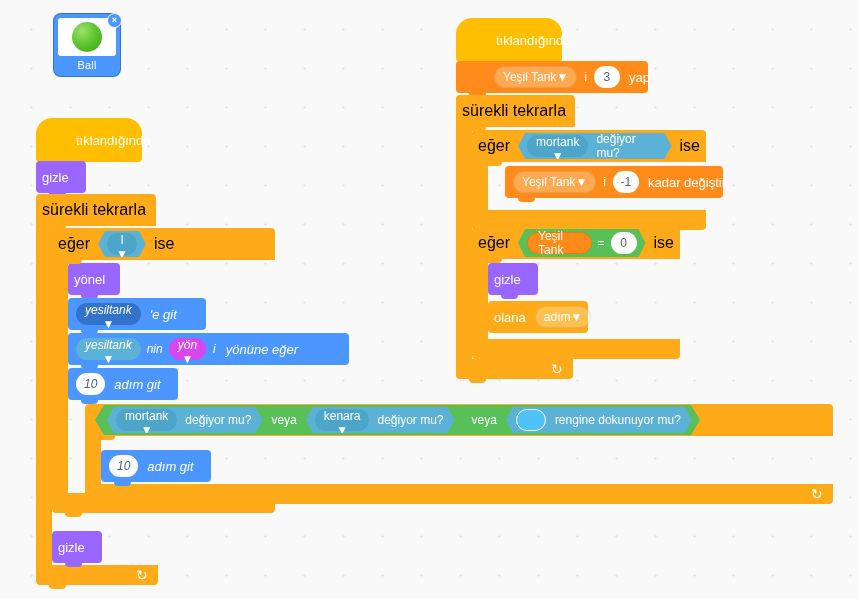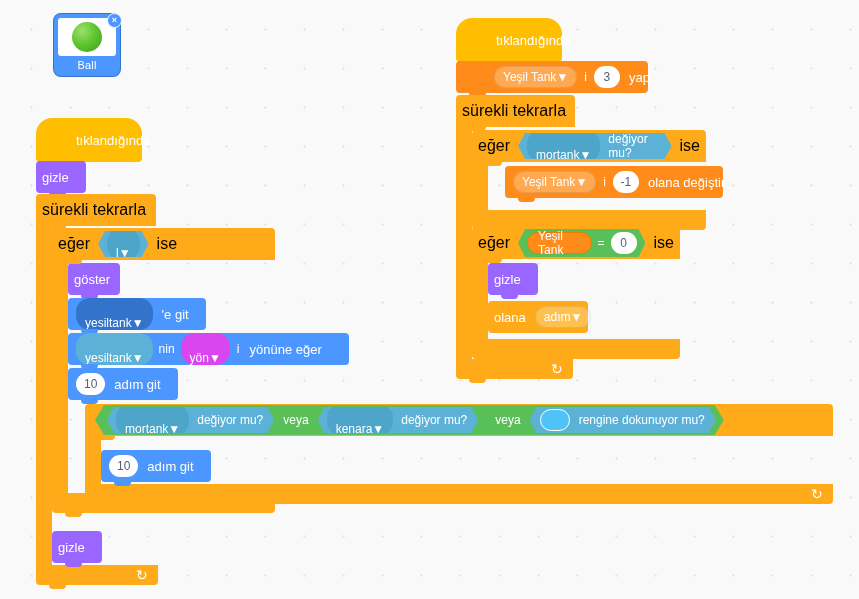--- a/index.html
+++ b/index.html
@@ -47,21 +47,21 @@
   .script { position:absolute; }
 
   .blk { position:absolute; display:flex; align-items:center; color:#fff;
          font-size:13px; white-space:nowrap; }
   .lbl { padding:0 6px; }
 
   
   .c-events  { background:#ffbf00; }
   .c-control { background:#ffab19; }
   .c-looks   { background:#9966ff; }
-  .c-motion  { background:#4c97ff; }
+  .c-motion  { background:#4c97ff;font-style:italic; }
   .c-data    { background:#ff8c1a; }
 
   .stack { border-radius:4px; height:32px; }
 
   
   .stack::after {
     content:""; position:absolute; left:13px; bottom:-4px;
     width:17px; height:5px; border-radius:0 0 4px 4px;
     background:inherit;
   }
@@ -102,22 +102,22 @@
     background:#ff8c1a; border:1px solid #e67e00; border-radius:14px;
     height:22px; padding:0 10px; display:inline-flex; align-items:center;
     font-size:12px; color:#fff; margin:0 3px;
   }
   .drop-light {
     background:rgba(255,255,255,.25); border:1px solid rgba(0,0,0,.08);
     border-radius:14px; height:22px; padding:0 8px;
     display:inline-flex; align-items:center; font-size:12px; color:#fff; margin:0 3px;
   }
   .drop-sens {
-    background:#4da5c9; border-radius:14px; height:32px; padding:0 9px;
-    display:inline-flex; align-items:flex-end; font-size:12px; color:#fff; margin:0 3px;
+    background:#4da5c9; border-radius:14px; height:22px; padding:0 9px;
+    display:inline-flex; align-items:center; font-size:12px; color:#fff; margin:0 3px;flex-direction:column;
   }
   .color-swatch {
     width:30px; height:22px; border-radius:14px; background:#4fc3f7;
     border:1.5px solid #ffffff; margin:0 4px;
   }
 
   
   .hex {
     display:inline-flex; align-items:center; height:26px;
     padding:0 6px; color:#fff; font-size:12px;
@@ -174,21 +174,21 @@
           <span class="caret">▼</span>
         </span>
       </div>
       <span class="lbl">ise</span>
     </div>
     <div class="carm c-control" style="left:52px; top:260px; height:233px;"></div>
     <div class="cbot c-control" style="left:52px; top:493px; width:223px;"></div>
   </div>
 
   <div class="blk stack c-looks" style="left:68px; top:263px; width:52px;">
-    <span class="lbl">göster</span>
+    <span class="lbl">yönel</span>
   </div>
 
   <div class="blk stack c-motion" style="left:68px; top:298px; width:138px;">
     <span class="drop-sens" style="background:#3373cc; margin-left:8px;">
       <span>yesiltank</span>
       <span class="caret">▼</span>
     </span>
     <span class="lbl">'e git</span>
   </div>
 
@@ -300,21 +300,21 @@
     <div class="cbot c-control" style="left:472px; top:210px; width:234px;"></div>
   </div>
 
   <div class="blk stack c-data" style="left:505px; top:166px; width:218px;">
     <span class="drop-light" style="margin-left:8px;">
       <span>Yeşil Tank</span>
       <span class="caret">▼</span>
     </span>
     <span style="font-size:12px; padding:0 4px;">i</span>
     <span class="num">-1</span>
-    <span class="lbl">olana değiştir</span>
+    <span class="lbl">kadar değiştir</span>
   </div>
 
   <div class="cwrap">
     <div class="ctop c-control" style="left:472px; top:227px; width:208px; display:flex; align-items:center;">
       <span class="lbl">eğer</span>
       <div class="hex hex-op" style="height:28px;">
         <span class="var-rep">Yeşil Tank</span>
         <span style="padding:0 3px;">=</span>
         <span class="num">0</span>
       </div>

